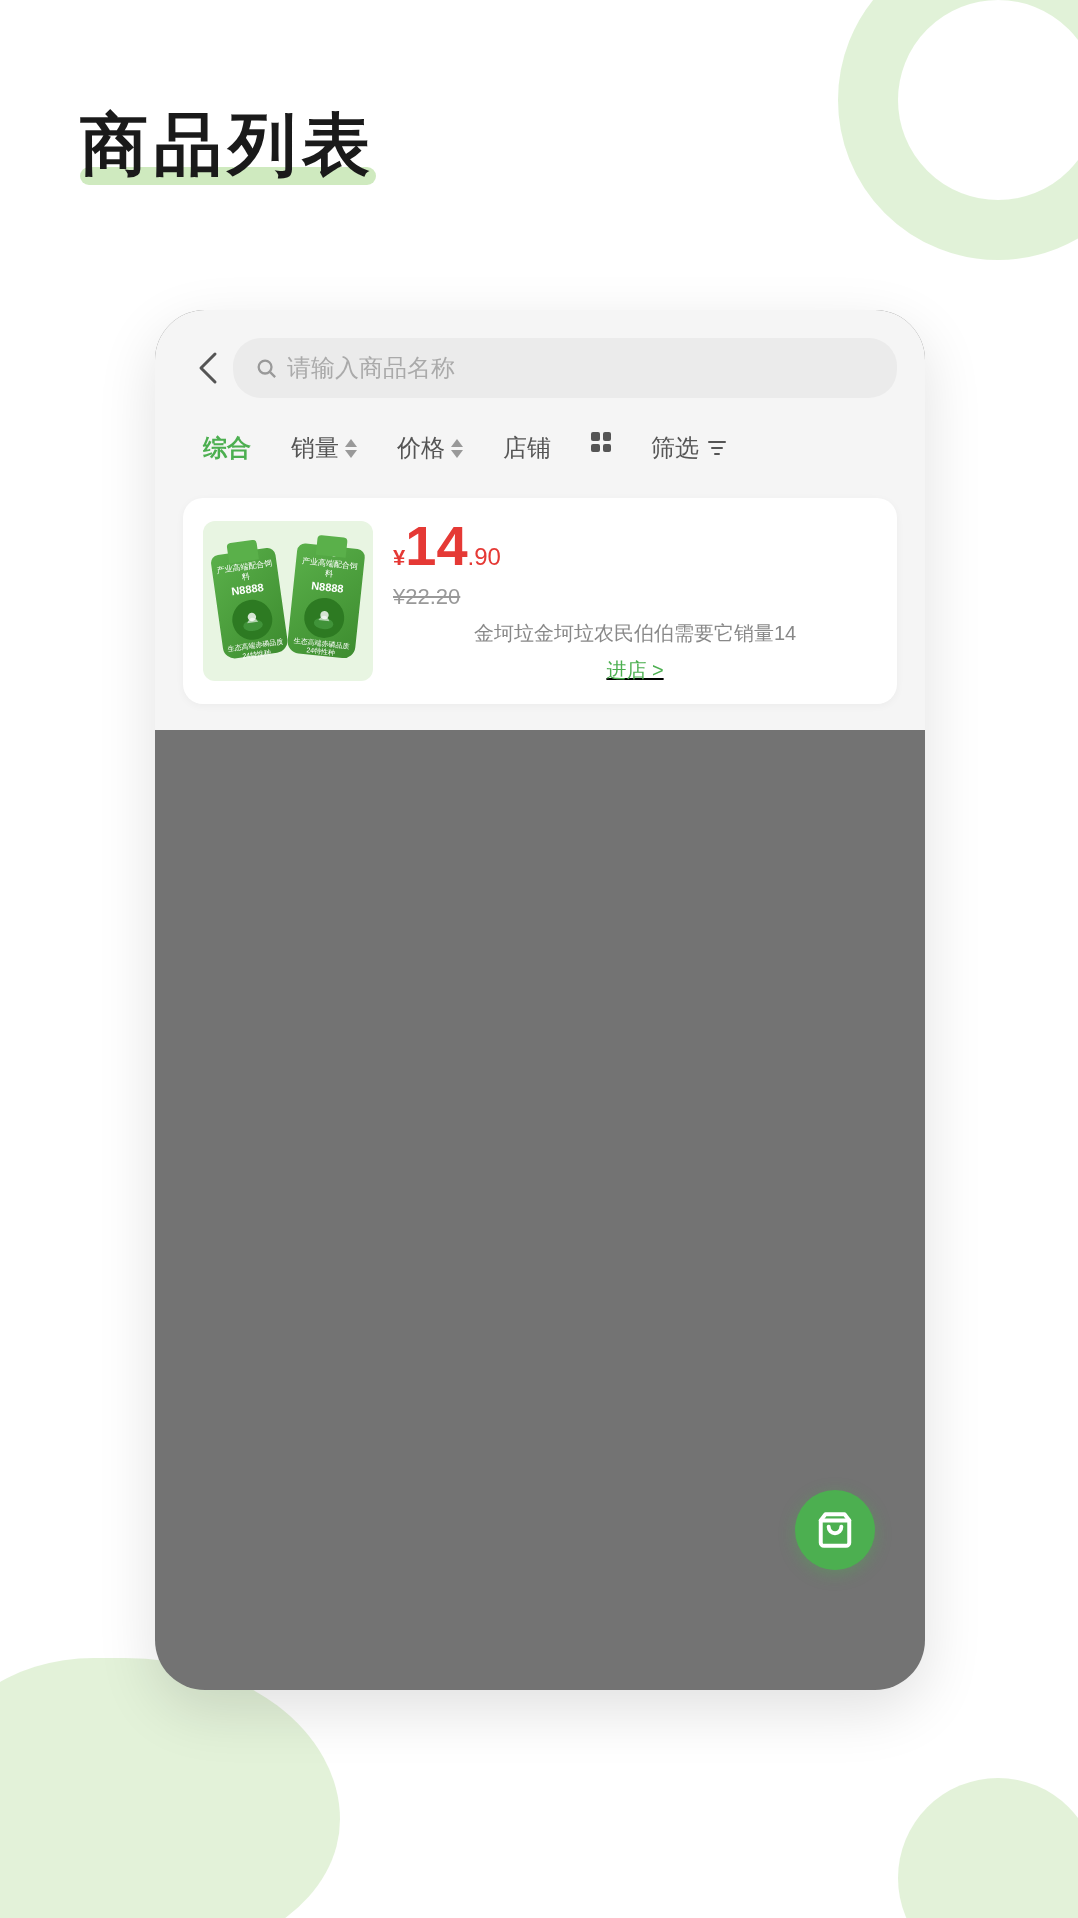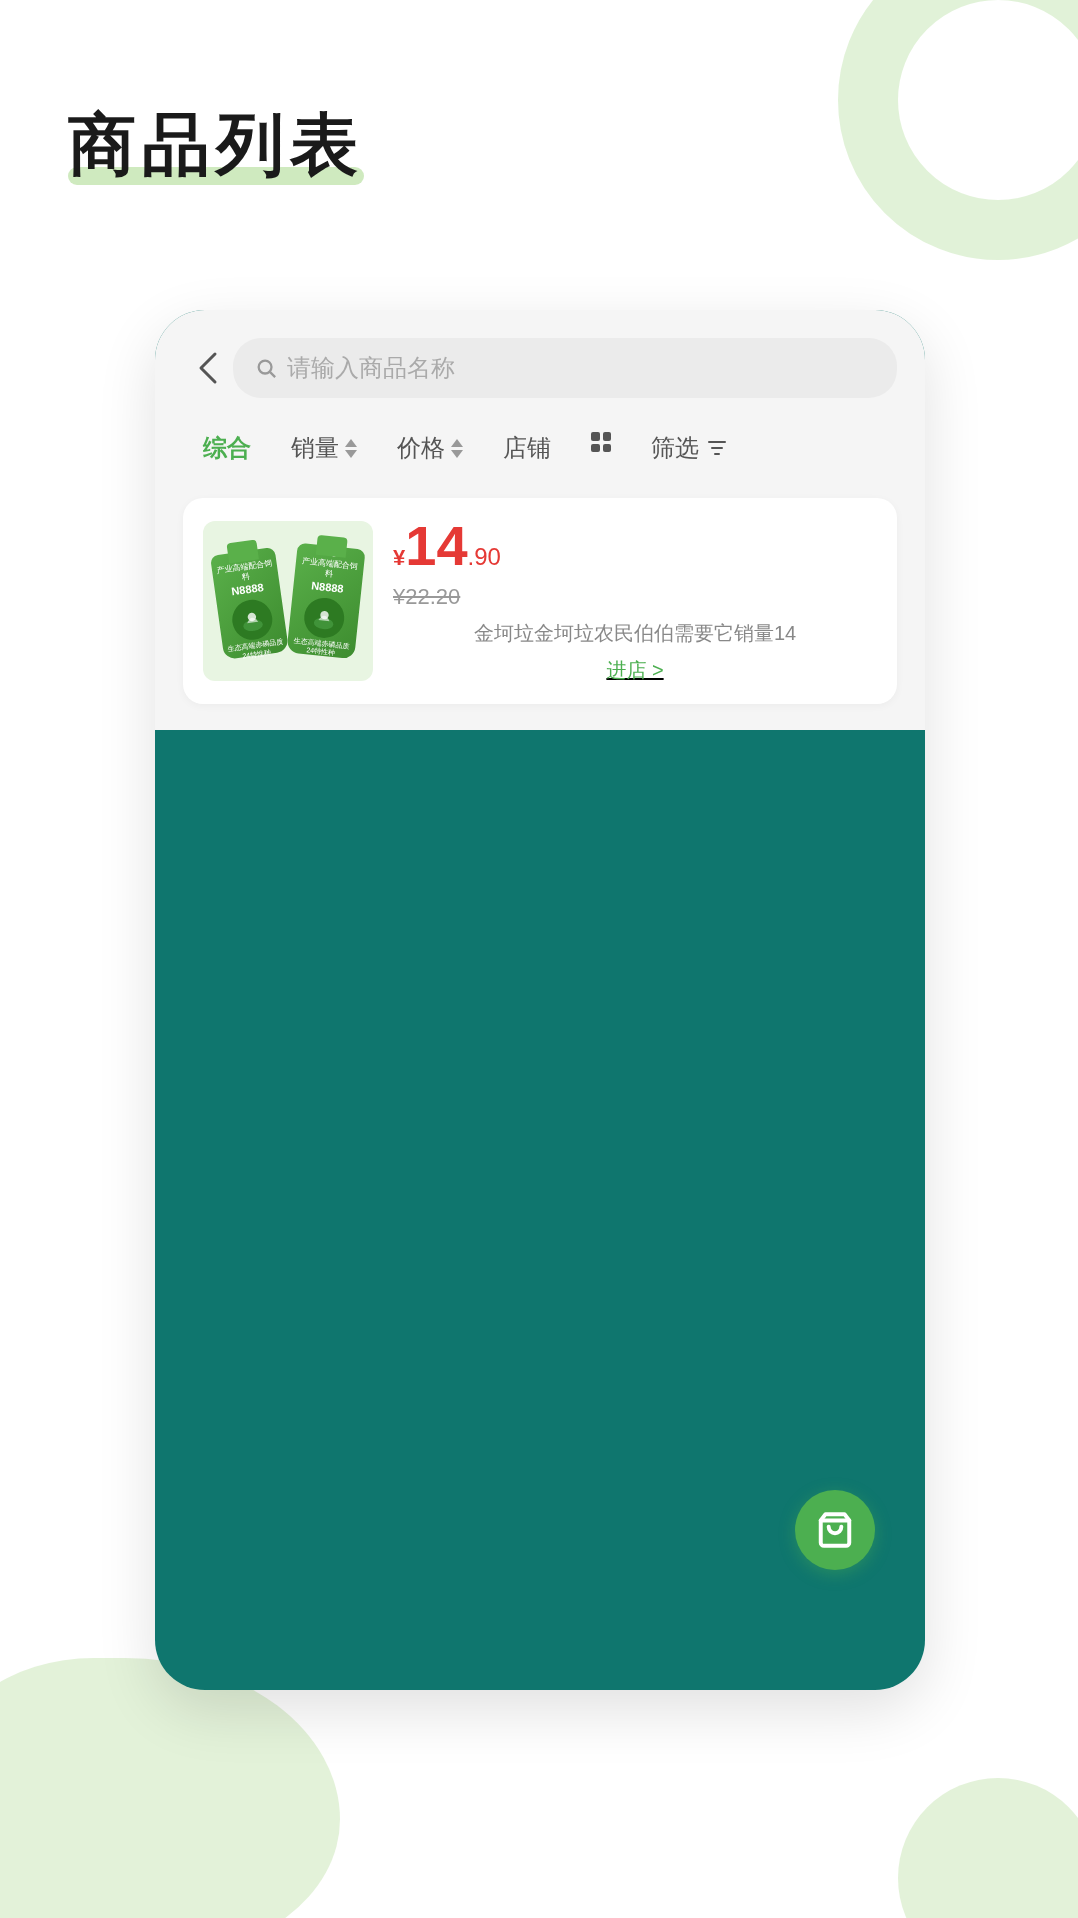--- a/index.html
+++ b/index.html
@@ -58,21 +58,21 @@
       opacity: 0.5;
     }
 
     
     .phone-mockup {
       position: absolute;
       top: 310px;
       left: 155px;
       width: 770px;
       height: 1380px;
-      background: #0f766e;
+      background: #737373;
       border-radius: 50px;
       box-shadow: 0 20px 60px rgba(0,0,0,0.12);
       overflow: hidden;
     }
 
     
     .search-bar {
       display: flex;
       align-items: center;
       padding: 28px 28px 16px 28px;
@@ -338,21 +338,21 @@
   </style>
 </head>
 <body>
 
 <div class="page-bg">
 
   <div class="deco-circle-top"></div>
   <div class="deco-blob-bottom"></div>
   <div class="deco-blob-bottom-right"></div>
 
-  <div style="position: absolute; top: 100px; left: 68px;">
+  <div style="position: absolute; top: 100px; left: 80px;">
     <div style="position: relative; display: inline-block;">
       <span style="font-size: 68px; font-weight: 900; color: #1a1a1a; letter-spacing: 6px; position: relative; z-index: 2;">商品列表</span>
       <div style="position: absolute; bottom: 6px; left: 0; width: 100%; height: 18px; background: #a8d88a; border-radius: 9px; z-index: 1; opacity: 0.55;"></div>
     </div>
   </div>
 
   <div class="phone-mockup">
 
     <div class="search-bar">
       <div class="back-btn">

